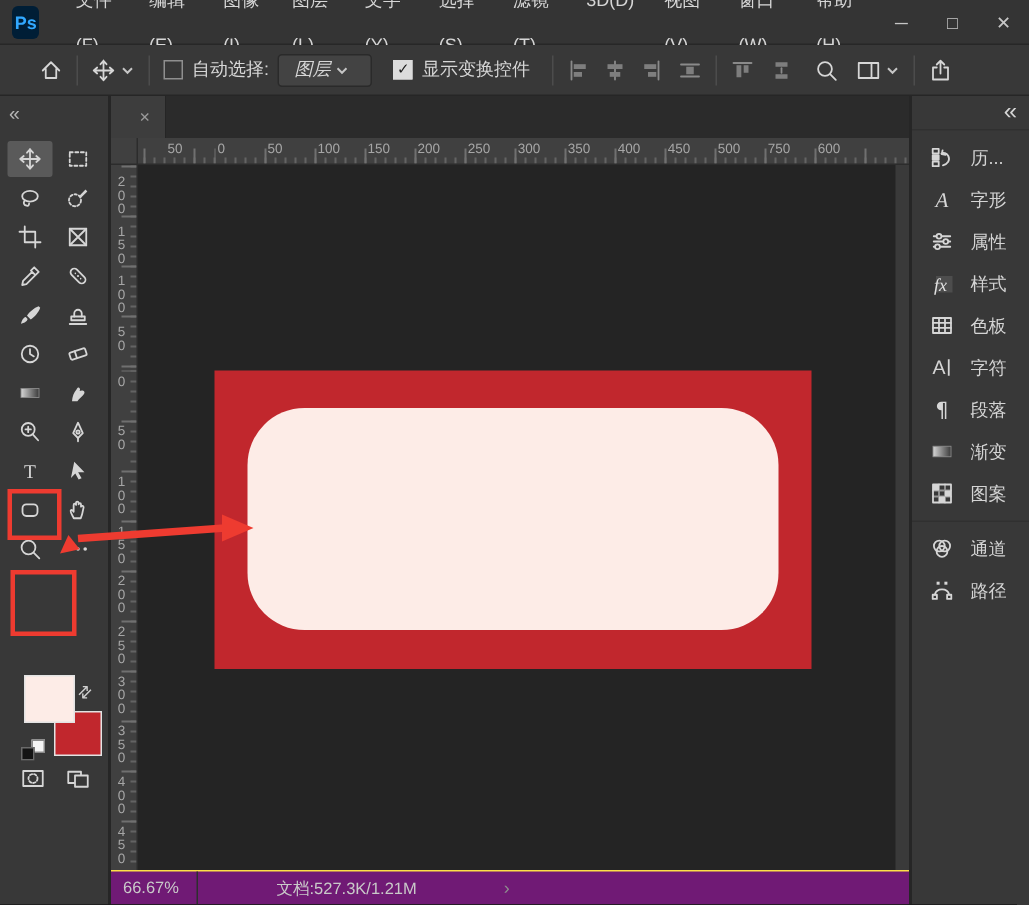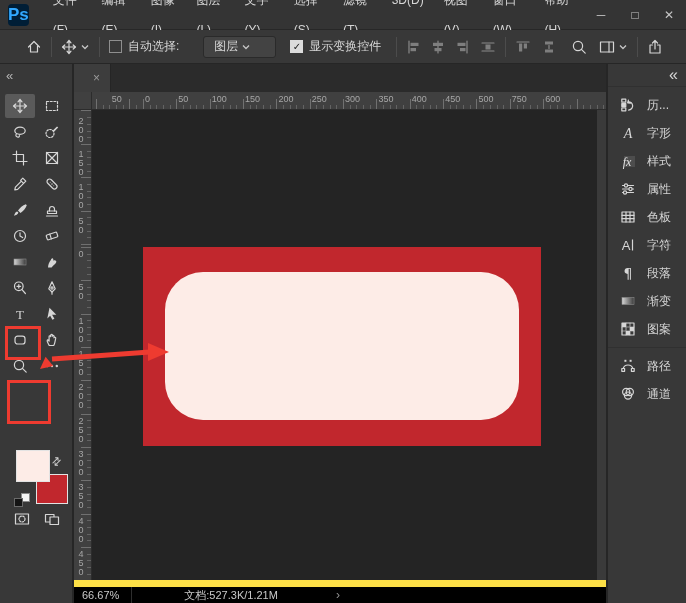--- a/index.html
+++ b/index.html
@@ -6,41 +6,41 @@
   body { background:#111; font-family:"Liberation Sans","DejaVu Sans",sans-serif; }
   .ps-window { position:relative; width:686px; height:603px; background:#262626; overflow:hidden;
                font-family:"Liberation Sans","DejaVu Sans",sans-serif; color:#d6d6d6; }
   .abs { position:absolute; }
 
   
   .menubar { left:0; top:0; width:686px; height:30px; background:#343434;
              border-bottom:1px solid #272727; display:flex; align-items:center; }
   .ps-logo { width:22px; height:22px; margin-left:8px; border-radius:4px;
              display:flex; align-items:center; justify-content:center;
-             font-size:17px; font-weight:bold; }
+             font-size:12px; font-weight:bold; }
   .menu-items { display:flex; margin-left:14px; }
   .menu-item { padding:0 10px; font-size:12px; line-height:30px; cursor:default; }
   .win-controls { margin-left:auto; display:flex; }
   .win-btn { width:34px; text-align:center; font-size:12px; color:#c6c6c6; line-height:30px; }
 
   
   .optionsbar { left:0; top:30px; width:686px; height:34px; background:#383838;
                 border-bottom:1px solid #262626; display:flex; align-items:center; font-size:12px; }
   .obar-sep { width:1px; height:20px; background:#4c4c4c; margin:0 9px; flex:none; }
   .icon16 { width:16px; height:16px; display:inline-flex; flex:none; }
   .icon16 svg { display:block; }
   .dim { opacity:.72; }
   .chev { width:10px; height:10px; display:inline-flex; margin-left:3px; flex:none; }
   .checkbox { width:13px; height:13px; border:1px solid #8f8f8f; background:transparent;
               display:inline-flex; align-items:center; justify-content:center;
               font-size:10px; flex:none; }
   .checkbox.checked { background:#dcdcdc; border-color:#dcdcdc; color:#1c1c1c; font-weight:bold; }
   .obar-label { margin:0 6px 0 6px; color:#d6d6d6; white-space:nowrap; }
   .dropdown { height:22px; background:#434343; border:1px solid #2a2a2a; border-radius:3px;
-              display:inline-flex; align-items:center; padding:0 24px 0 10px; margin-left:18px; }
+              display:inline-flex; align-items:center; padding:0 14px 0 10px; margin-left:0;font-style:italic; }
 
   
   .tools-panel { left:0; top:64px; width:72px; height:539px; background:#383838; }
   .panel-collapse { position:absolute; top:4px; font-size:13px; color:#b5b5b5; letter-spacing:-1px; }
   .tools-grid { position:absolute; left:5px; top:30px; display:grid;
                 grid-template-columns:32px 32px; grid-auto-rows:26px; }
   .tool { width:30px; height:24px; display:flex; align-items:center; justify-content:center;
           border-radius:2px; }
   .tool.selected { background:#5a5a5a; }
   .swatch { position:absolute; border:1px solid #e3e3e3; }
@@ -75,22 +75,22 @@
     background:repeating-linear-gradient(to bottom,#707070 0 1px,transparent 1px 33.35px);
     background-position-y:137px; }
   .vlabel { position:absolute; left:2px; font-size:9px; color:#a6a6a6;
             writing-mode:vertical-rl; text-orientation:upright; letter-spacing:-1px; }
 
   .canvas { left:92px; top:110px; width:514px; height:470px; background:#242424; overflow:hidden; }
   .artboard { position:absolute; left:51px; top:137px; width:398px; height:199px; }
   .shape { position:absolute; left:22px; top:25px; width:354px; height:148px; border-radius:38px; }
   .scroll-strip { position:absolute; right:0; top:0; width:9px; height:470px; background:#3a3a3a; }
 
-  .statusbar { left:74px; top:580px; width:532px; height:23px; background:#000000;
-               border-top:7px solid #fde047; display:flex; align-items:center; font-size:11px; color:#c9c9c9; }
+  .statusbar { left:74px; top:580px; width:532px; height:23px; background:#701a75;
+               border-top:1px solid #fde047; display:flex; align-items:center; font-size:11px; color:#c9c9c9; }
   .zoom-field { padding:0 12px 0 8px; border-right:1px solid #2e2e2e; height:100%; display:flex; align-items:center; }
   .doc-info { margin-left:52px; }
   .status-chevron { margin-left:58px; color:#8f8f8f; font-size:12px; }
 
   
   .right-panel { left:608px; top:64px; width:78px; height:539px; background:#383838; }
   .rp-header { height:22px; display:flex; justify-content:flex-end; align-items:center; padding-right:8px; }
   .rp-group { border-top:1px solid #303030; padding:4px 0; }
   .rp-row { height:28px; display:flex; align-items:center; padding-left:10px; }
   .rp-icon { width:20px; height:20px; display:flex; align-items:center; justify-content:center; flex:none; }
@@ -514,37 +514,37 @@
           <div class="rp-row">
             <span class="rp-icon">
               <svg width="18" height="18" viewBox="0 0 18 18">
                 <text x="9" y="14" font-size="14" font-style="italic" fill="#d6d6d6" text-anchor="middle" font-family="Liberation Serif,serif">A</text>
               </svg>
             </span>
             <span class="rp-label">字形</span>
           </div>
           <div class="rp-row">
             <span class="rp-icon">
-              <svg width="18" height="18" viewBox="0 0 18 18">
-                <rect x="5" y="4" width="11" height="11" fill="#4d4d4d"></rect>
-                <text x="8" y="14" font-size="12" font-style="italic" fill="#e2e2e2" text-anchor="middle" font-family="Liberation Serif,serif">fx</text>
-              </svg>
-            </span>
-            <span class="rp-label">样式</span>
-          </div>
-          <div class="rp-row">
-            <span class="rp-icon">
               <svg width="16" height="16" viewBox="0 0 16 16" fill="none" stroke="#d6d6d6" stroke-width="1.2" stroke-linecap="round" stroke-linejoin="round">
                 <path d="M2.5 4.5h11M2.5 8h11M2.5 11.5h11"></path>
                 <circle cx="6" cy="4.5" r="1.6" fill="#383838"></circle>
                 <circle cx="10.5" cy="8" r="1.6" fill="#383838"></circle>
                 <circle cx="5" cy="11.5" r="1.6" fill="#383838"></circle>
               </svg>
             </span>
             <span class="rp-label">属性</span>
+          </div>
+          <div class="rp-row">
+            <span class="rp-icon">
+              <svg width="18" height="18" viewBox="0 0 18 18">
+                <rect x="5" y="4" width="11" height="11" fill="#4d4d4d"></rect>
+                <text x="8" y="14" font-size="12" font-style="italic" fill="#e2e2e2" text-anchor="middle" font-family="Liberation Serif,serif">fx</text>
+              </svg>
+            </span>
+            <span class="rp-label">样式</span>
           </div>
           <div class="rp-row">
             <span class="rp-icon">
               <svg width="16" height="16" viewBox="0 0 16 16" fill="none" stroke="#d6d6d6" stroke-width="1.2" stroke-linecap="round" stroke-linejoin="round">
                 <rect x="2" y="3" width="12" height="10"></rect>
                 <path d="M2 6.3h12M2 9.6h12M6 3v10M10 3v10"></path>
               </svg>
             </span>
             <span class="rp-label">色板</span>
           </div>
@@ -589,38 +589,38 @@
                 <path d="M2 6h12M2 10h12M6 2v12M10 2v12" opacity=".6"></path>
               </svg>
             </span>
             <span class="rp-label">图案</span>
           </div>
         </div>
         <div class="rp-group">
           <div class="rp-row">
             <span class="rp-icon">
               <svg width="16" height="16" viewBox="0 0 16 16" fill="none" stroke="#d6d6d6" stroke-width="1.2" stroke-linecap="round" stroke-linejoin="round">
+                <circle cx="6.2" cy="6" r="3.6"></circle>
+                <circle cx="9.8" cy="6" r="3.6"></circle>
+                <circle cx="8" cy="9.6" r="3.6"></circle>
+              </svg>
+            </span>
+            <span class="rp-label">通道</span>
+          </div>
+          <div class="rp-row">
+            <span class="rp-icon">
+              <svg width="16" height="16" viewBox="0 0 16 16" fill="none" stroke="#d6d6d6" stroke-width="1.2" stroke-linecap="round" stroke-linejoin="round">
                 <rect x="1.8" y="10.5" width="2.8" height="2.8"></rect>
                 <rect x="11.4" y="10.5" width="2.8" height="2.8"></rect>
                 <path d="M3.2 10.5C4.4 5.8 11.6 5.8 12.8 10.5"></path>
                 <rect x="4.4" y="1.8" width="2" height="2" fill="#d6d6d6" stroke="none"></rect>
                 <rect x="9.6" y="1.8" width="2" height="2" fill="#d6d6d6" stroke="none"></rect>
               </svg>
             </span>
             <span class="rp-label">路径</span>
-          </div>
-          <div class="rp-row">
-            <span class="rp-icon">
-              <svg width="16" height="16" viewBox="0 0 16 16" fill="none" stroke="#d6d6d6" stroke-width="1.2" stroke-linecap="round" stroke-linejoin="round">
-                <circle cx="6.2" cy="6" r="3.6"></circle>
-                <circle cx="9.8" cy="6" r="3.6"></circle>
-                <circle cx="8" cy="9.6" r="3.6"></circle>
-              </svg>
-            </span>
-            <span class="rp-label">通道</span>
           </div>
         </div>
       </div>
   </div>
 
   <div class="anno-box" id="anno-tool" style="left: 5px; top: 326px; width: 36px; height: 34px; border-color: rgb(238, 59, 48);"></div>
   <div class="anno-box" id="anno-color" style="left: 7px; top: 380px; width: 44px; height: 44px; border-color: rgb(238, 59, 48);"></div>
   <svg class="arrow-overlay" id="anno-arrow" viewBox="0 0 686 603">
     <line x1="52" y1="359" x2="150" y2="352" stroke="#ee3b30" stroke-width="5"></line>
     <polygon points="148,343 169,352 148,361" fill="#ee3b30"></polygon>

